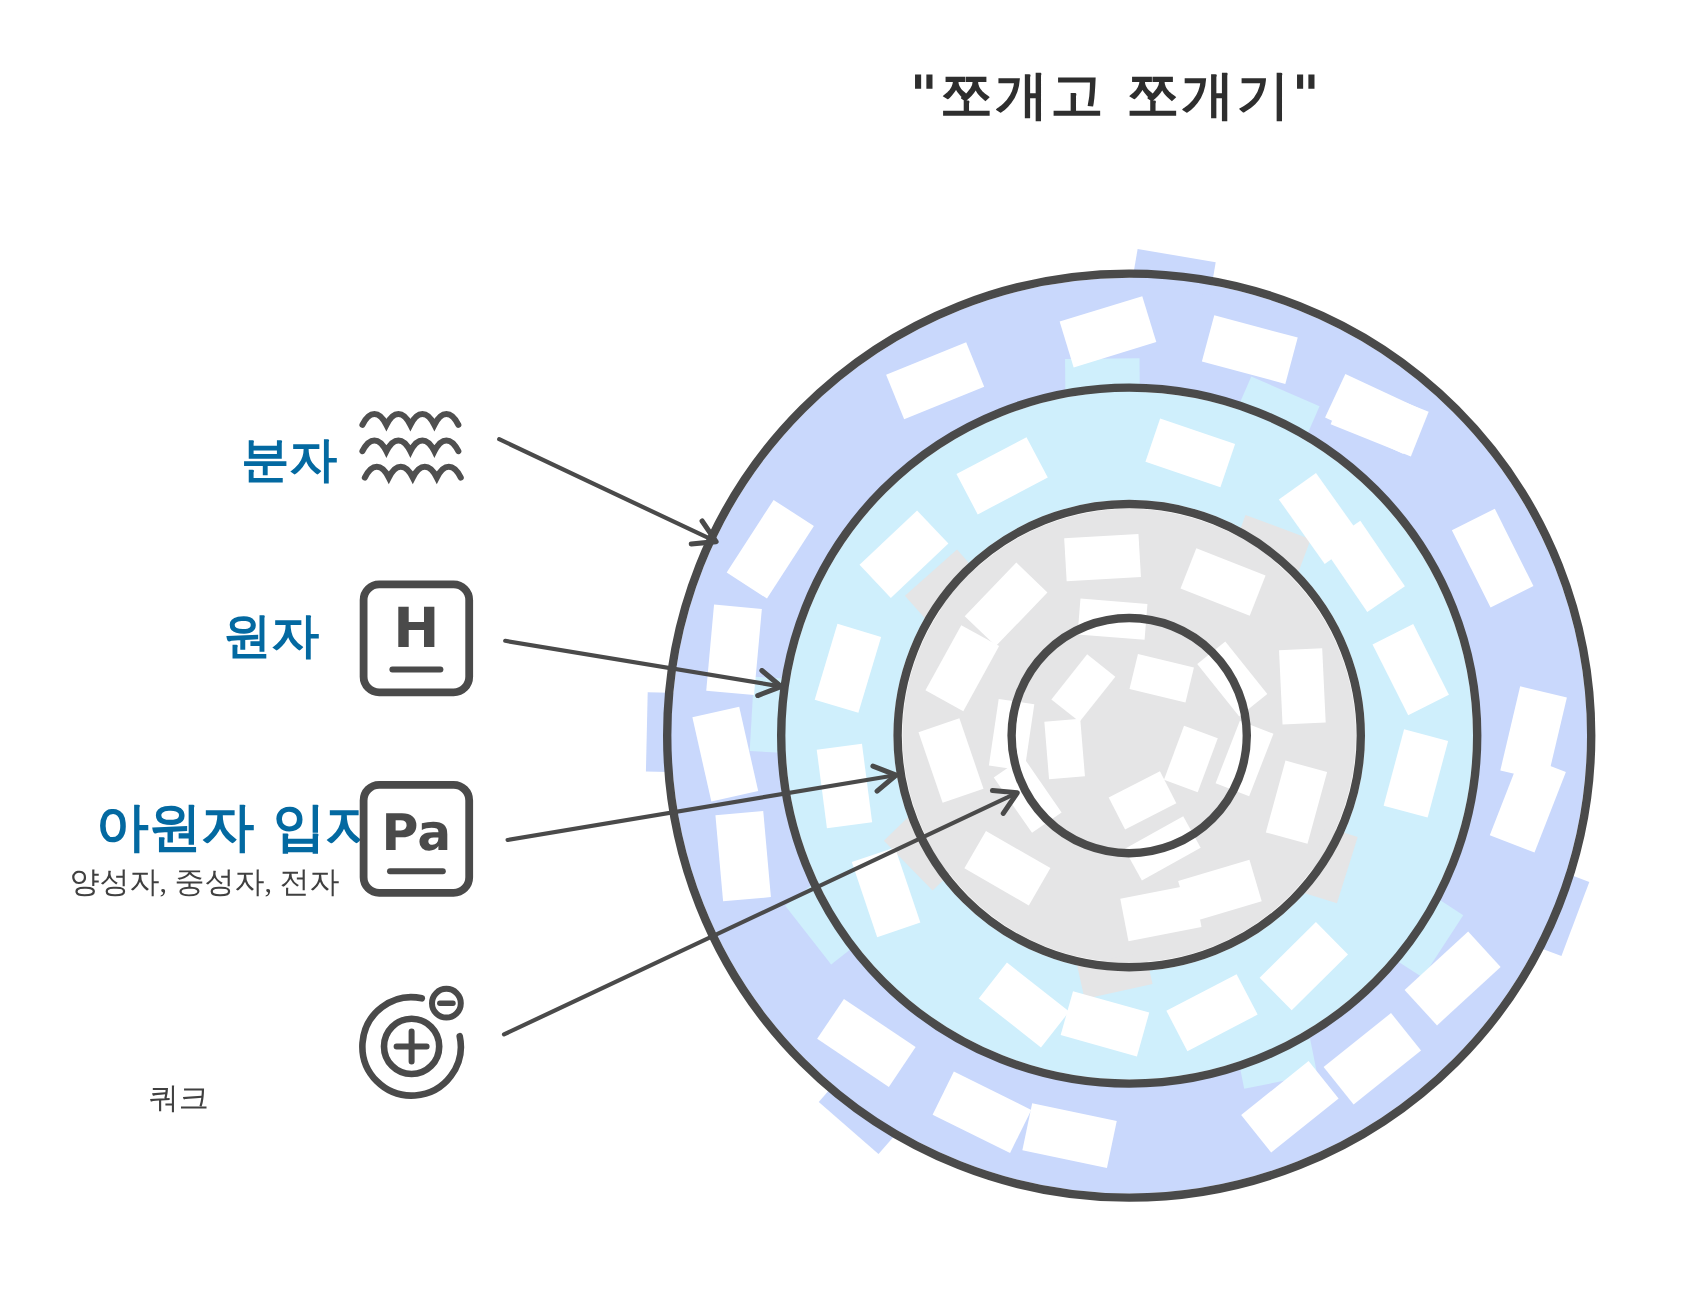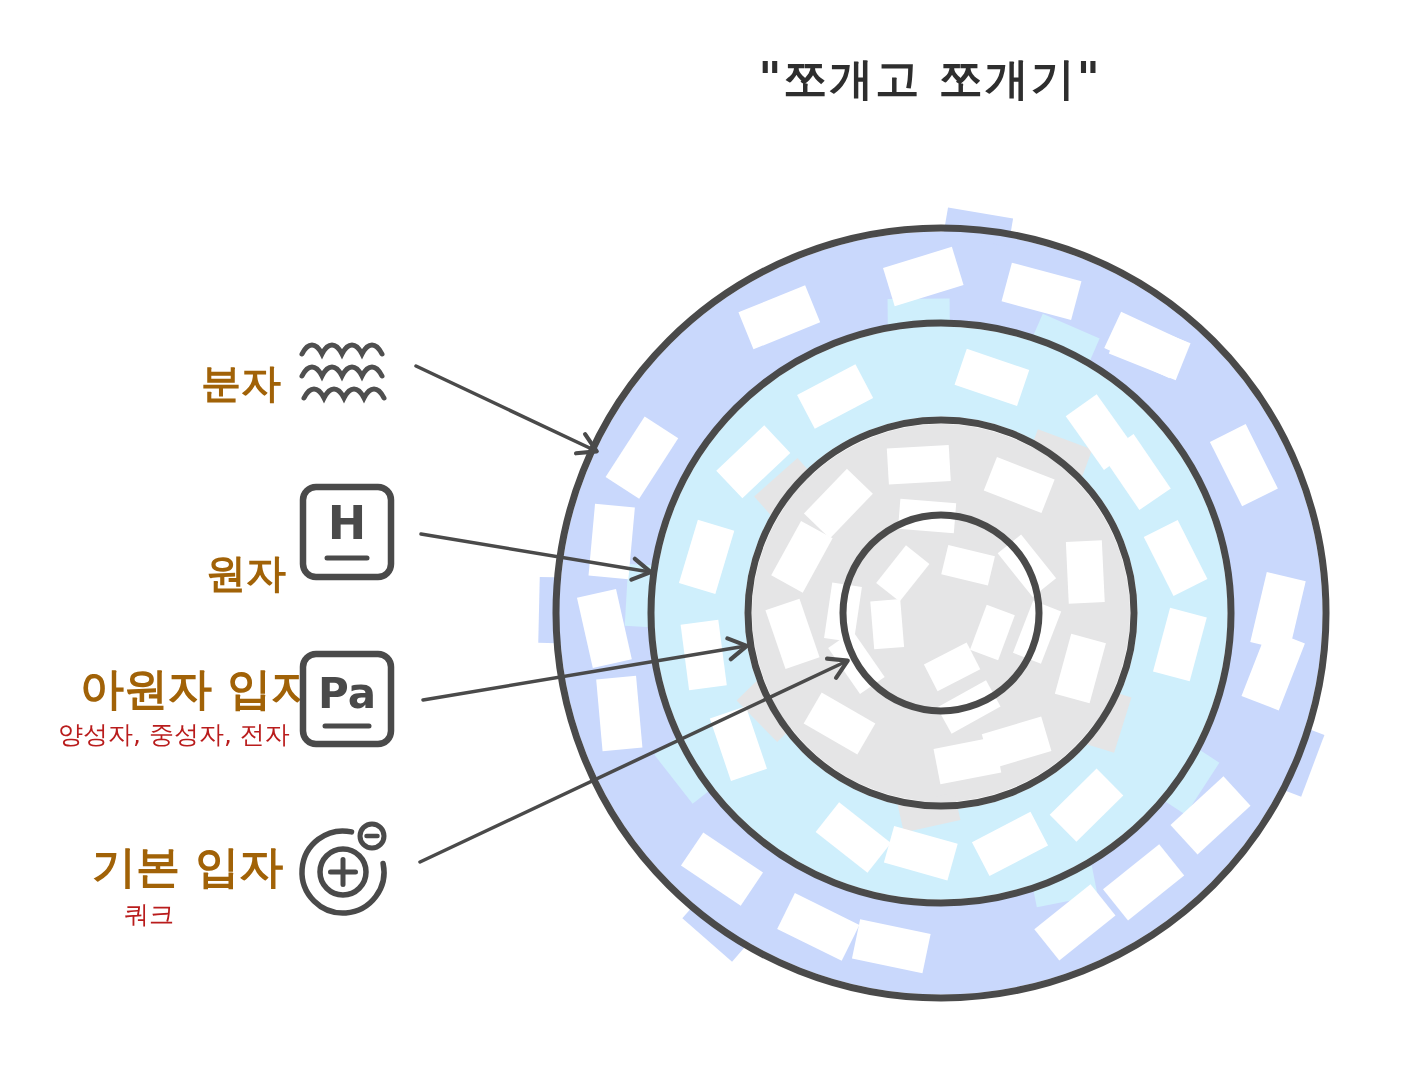--- a/index.html
+++ b/index.html
@@ -15,25 +15,25 @@
   }
   #page-subtitle {
     left:620px; top:114px; width:620px; text-align:center;
     font-size:30px; font-weight:600; color:#333333;
   }
   #page-subtitle .ex {
     font-family:"Liberation Serif","DejaVu Serif",serif;
     font-style:italic; font-weight:700; margin-right:10px; font-size:31px;
   }
 
-  .legend-label-main { font-weight:700; color:#a16207; white-space:nowrap; }
-  .legend-label-sub  { font-weight:500; color:#b91c1c; white-space:nowrap; }
+  .legend-label-main { font-weight:700; color:#0369a1; white-space:nowrap; }
+  .legend-label-sub  { font-weight:500; color:#404040; white-space:nowrap;font-family:Liberation Serif, serif; }
 
   #label-molecule   { left:80px;  top:356px; width:201px; text-align:right; font-size:40px; }
-  #label-atom       { left:96px;  top:502px; width:190px; text-align:right; font-size:40px;margin-top:44px; }
+  #label-atom       { left:76px;  top:502px; width:190px; text-align:right; font-size:40px; }
   #label-subatomic  { left:60px;  top:660px; font-size:44px;margin-left:20px; }
   #sub-subatomic    { left:58px;  top:718px; font-size:25px; }
   #label-elementary { left:92px;  top:838px; font-size:44px; }
   #sub-elementary   { left:124px; top:898px; font-size:25px; }
 
   .icon-box { position:absolute; }
   #icon-molecule   { left:296px; top:338px; }
   #icon-atom       { left:299px; top:483px; }
   #icon-subatomic  { left:299px; top:650px; }
   #icon-elementary { left:295px; top:814px; }
@@ -143,21 +143,20 @@
 
   <div id="page-title" class="abs">"쪼개고 쪼개기"</div>
 
   <div id="label-molecule" class="abs legend-label-main">분자</div>
 
   <div id="label-atom" class="abs legend-label-main">원자</div>
 
   <div id="label-subatomic" class="abs legend-label-main">아원자 입자</div>
   <div id="sub-subatomic" class="abs legend-label-sub">양성자, 중성자, 전자</div>
 
-  <div id="label-elementary" class="abs legend-label-main">기본 입자</div>
   <div id="sub-elementary" class="abs legend-label-sub">쿼크</div>
 
   <svg id="icon-molecule" class="icon-box" width="100" height="70" viewBox="0 0 100 70">
     <g fill="none" stroke="#4f4f4f" stroke-width="5" stroke-linecap="round">
       <path d="M6 16 C12 4,20 4,26 16 C32 4,40 4,46 16 C52 4,60 4,66 16 C72 4,80 4,86 16"></path>
       <path d="M6 38 C12 26,20 26,26 38 C32 26,40 26,46 38 C52 26,60 26,66 38 C72 26,80 26,86 38"></path>
       <path d="M8 60 C14 48,22 48,28 60 C34 48,42 48,48 60 C54 48,62 48,68 60 C74 48,82 48,88 60"></path>
     </g>
   </svg>
 

